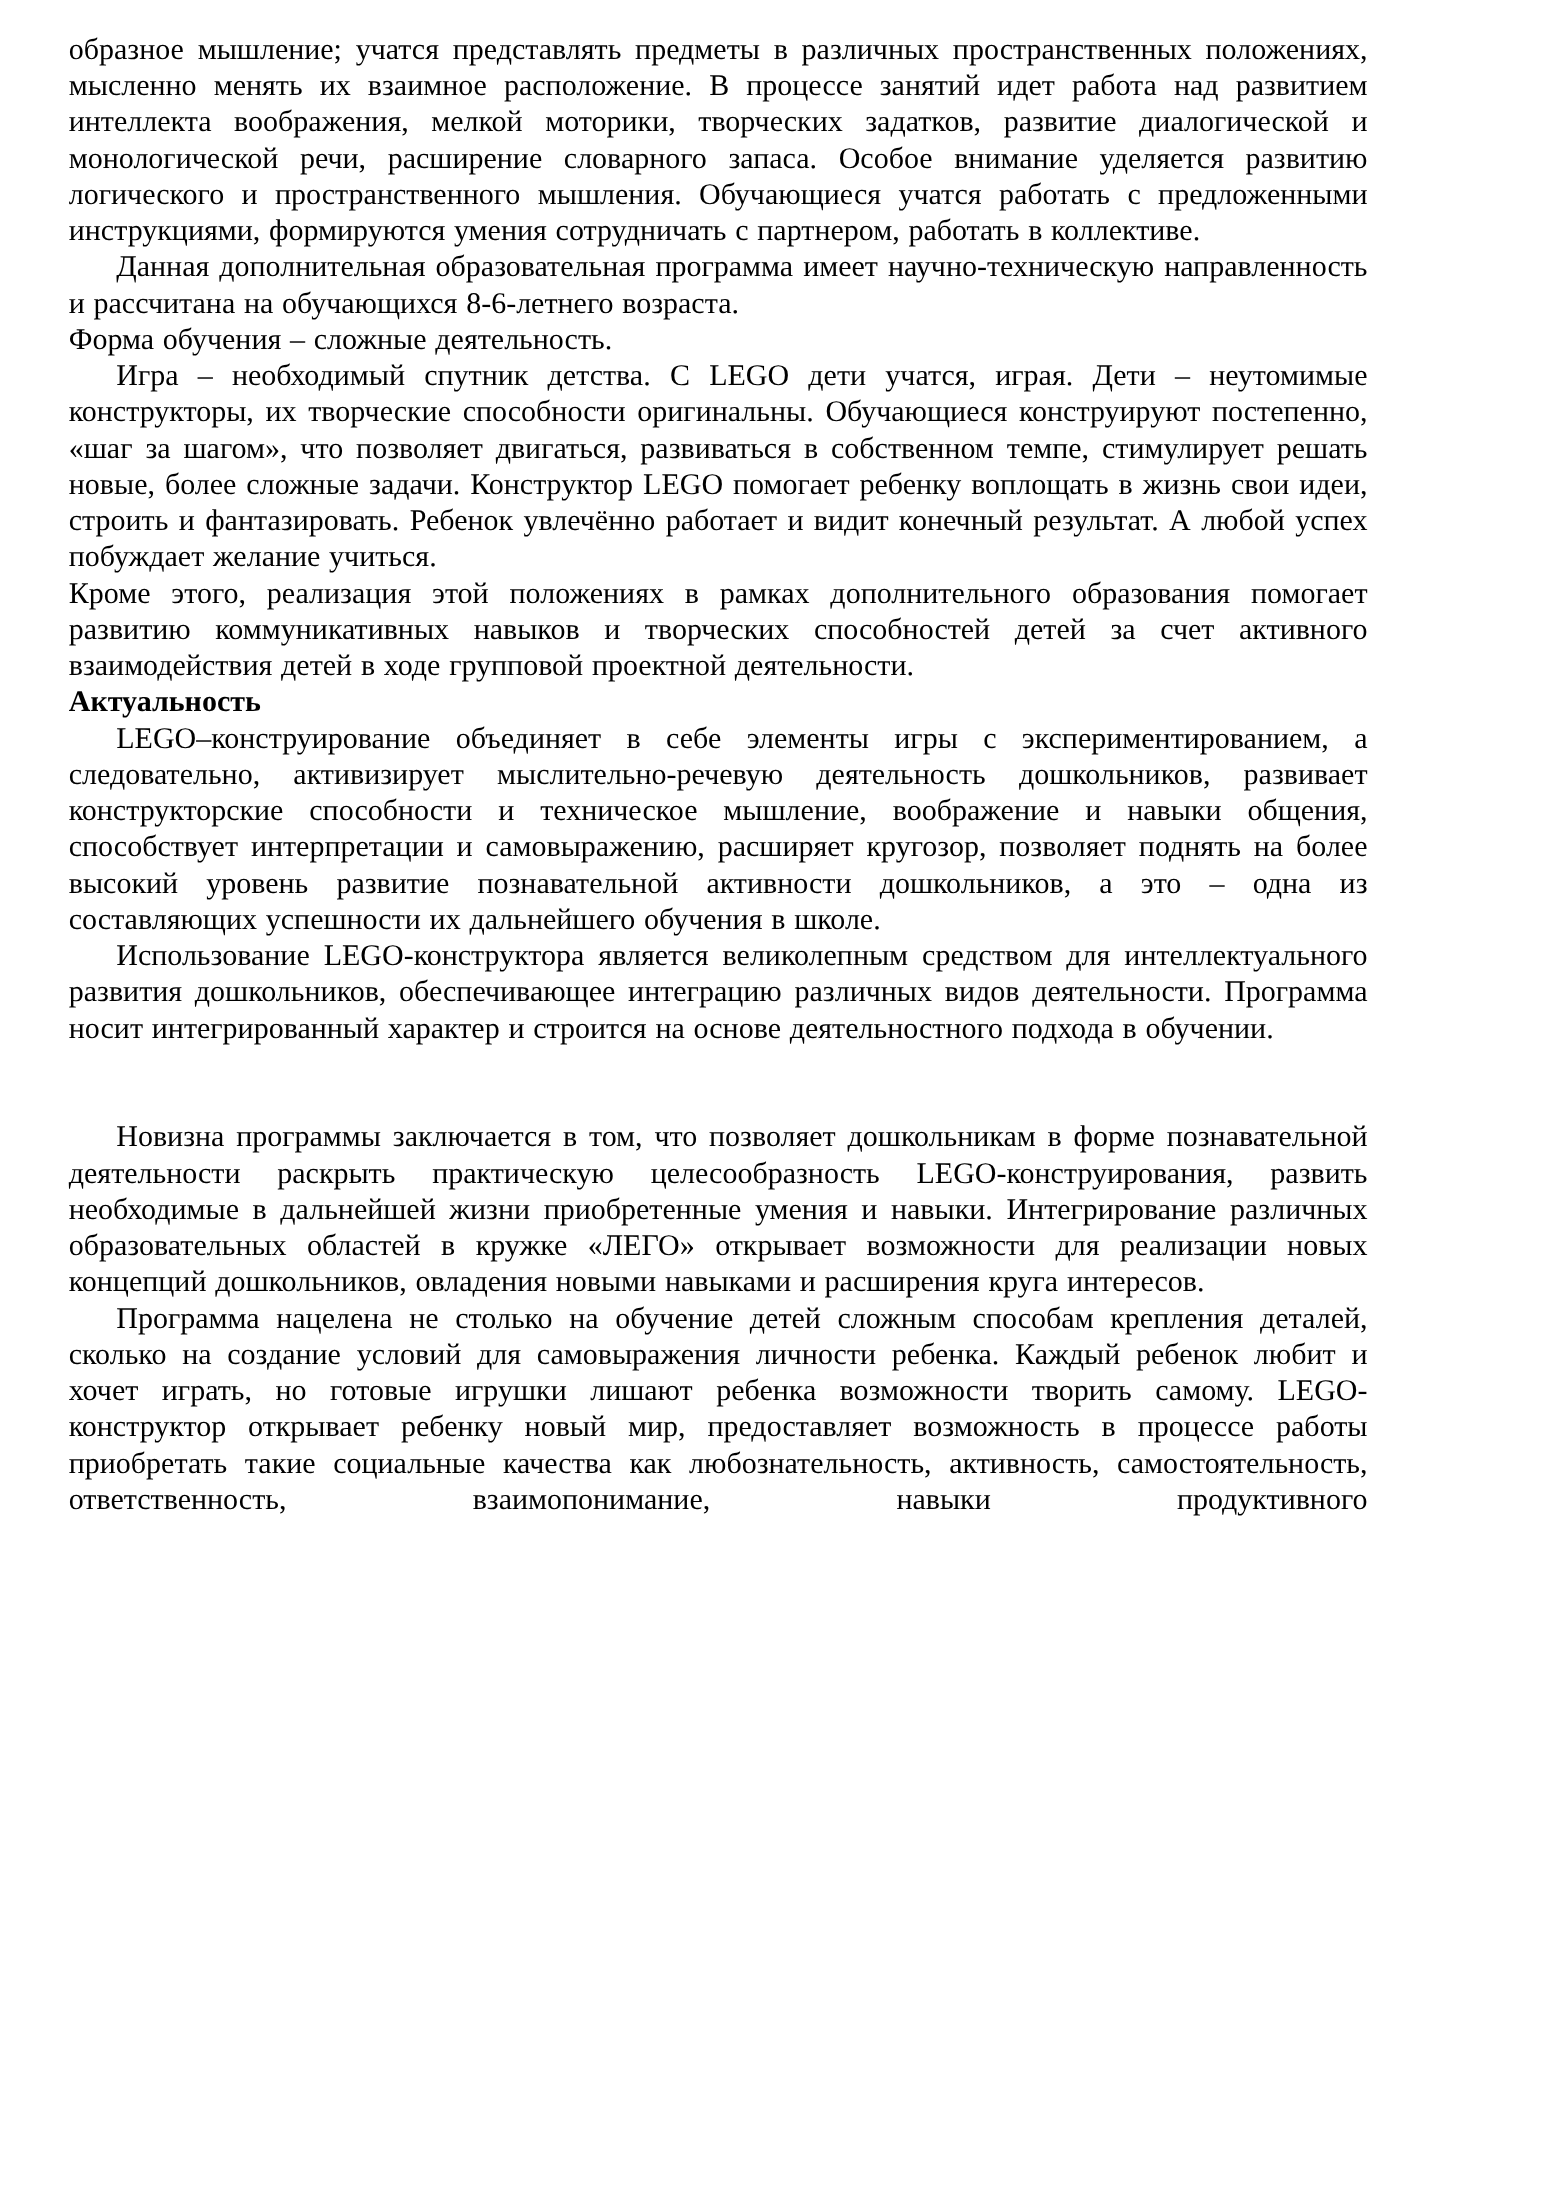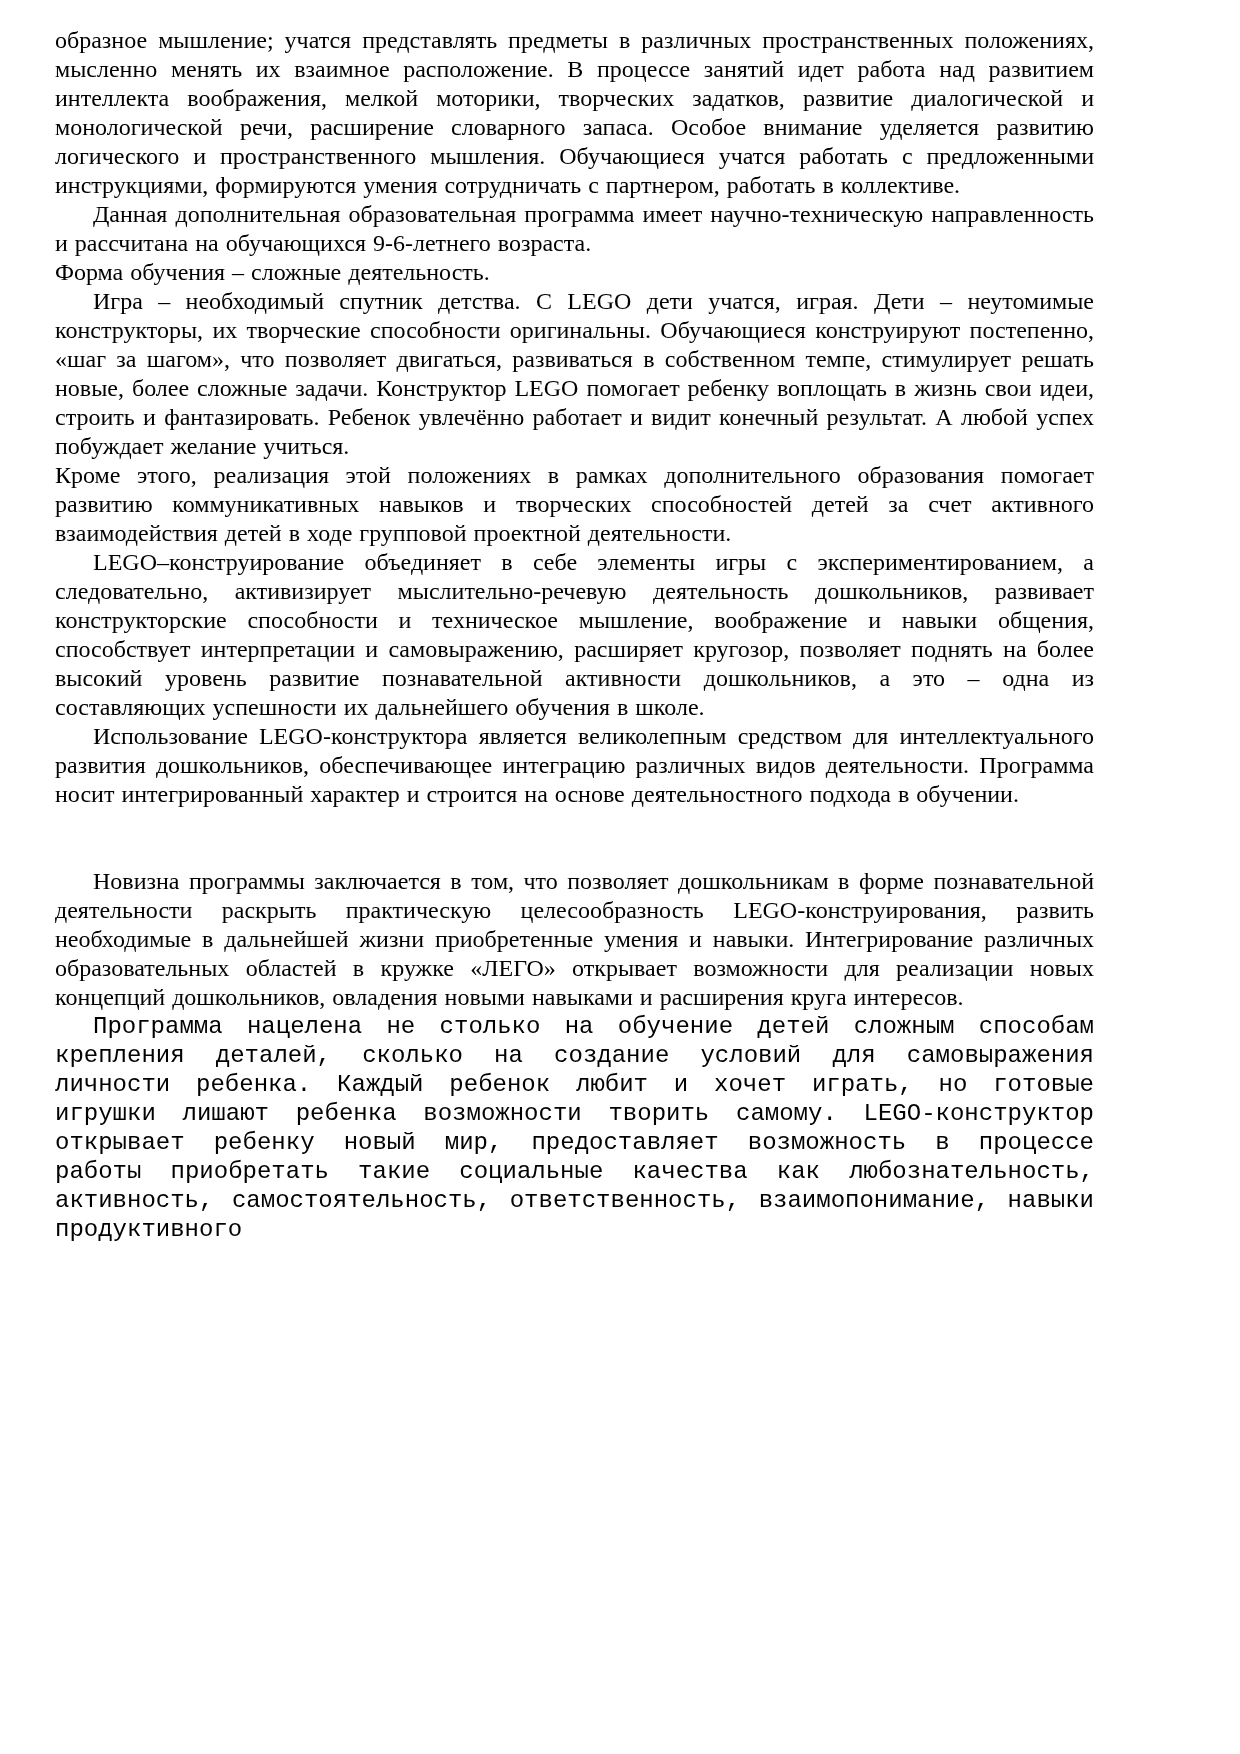--- a/index.html
+++ b/index.html
@@ -37,32 +37,32 @@
     text-indent: 0;
   }
   .doc-body p b {
     font-weight: normal;
   }
   .doc-body .spacer {
     height: 58px;
   }
   .doc-body p.justify-last {
     text-align-last: justify;
-    font-family: Liberation Mono, monospace;
   }
 </style>
 </head>
 <body>
 
 <div class="page">
   <div class="doc-body" id="doc-body">
       <p class="body">образное мышление; учатся представлять предметы в различных пространственных положениях, мысленно менять их взаимное расположение. В процессе занятий идет работа над развитием интеллекта воображения, мелкой моторики, творческих задатков, развитие диалогической и монологической речи, расширение словарного запаса. Особое внимание уделяется развитию логического и пространственного мышления. Обучающиеся учатся работать с предложенными инструкциями, формируются умения сотрудничать с партнером, работать в коллективе.</p>
-      <p class="body indent">Данная дополнительная образовательная программа имеет научно-техническую направленность и рассчитана на обучающихся 9-6-летнего возраста.</p>
+      <p class="body indent">Данная дополнительная образовательная программа имеет научно-техническую направленность и рассчитана на обучающихся 8-6-летнего возраста.</p>
       <p class="body"><b>Форма обучения</b><span> – сложные деятельность.</span></p>
       <p class="body indent">Игра – необходимый спутник детства. С LEGO дети учатся, играя. Дети – неутомимые конструкторы, их творческие способности оригинальны. Обучающиеся конструируют постепенно, «шаг за шагом», что позволяет двигаться, развиваться в собственном темпе, стимулирует решать новые, более сложные задачи. Конструктор LEGO помогает ребенку воплощать в жизнь свои идеи, строить и фантазировать. Ребенок увлечённо работает и видит конечный результат. А любой успех побуждает желание учиться.</p>
       <p class="body">Кроме этого, реализация этой положениях в рамках дополнительного образования помогает развитию коммуникативных навыков и творческих способностей детей за счет активного взаимодействия детей в ходе групповой проектной деятельности.</p>
+      <p class="heading">Актуальность</p>
       <p class="body indent">LEGO–конструирование объединяет в себе элементы игры с экспериментированием, а следовательно, активизирует мыслительно-речевую деятельность дошкольников, развивает конструкторские способности и техническое мышление, воображение и навыки общения, способствует интерпретации и самовыражению, расширяет кругозор, позволяет поднять на более высокий уровень развитие познавательной активности дошкольников, а это – одна из составляющих успешности их дальнейшего обучения в школе.</p>
       <p class="body indent">Использование LEGO-конструктора является великолепным средством для интеллектуального развития дошкольников, обеспечивающее интеграцию различных видов деятельности. Программа носит интегрированный характер и строится на основе деятельностного подхода в обучении.</p>
       <div class="spacer"></div>
       <p class="body indent">Новизна программы заключается в том, что позволяет дошкольникам в форме познавательной деятельности раскрыть практическую целесообразность LEGO-конструирования, развить необходимые в дальнейшей жизни приобретенные умения и навыки. Интегрирование различных образовательных областей в кружке «ЛЕГО» открывает возможности для реализации новых концепций дошкольников, овладения новыми навыками и расширения круга интересов.</p>
       <p class="body indent justify-last">Программа нацелена не столько на обучение детей сложным способам крепления деталей, сколько на создание условий для самовыражения личности ребенка. Каждый ребенок любит и хочет играть, но готовые игрушки лишают ребенка возможности творить самому. LEGO-конструктор открывает ребенку новый мир, предоставляет возможность в процессе работы приобретать такие социальные качества как любознательность, активность, самостоятельность, ответственность, взаимопонимание, навыки продуктивного</p>
     </div>
 </div>
 
 </body></html>

